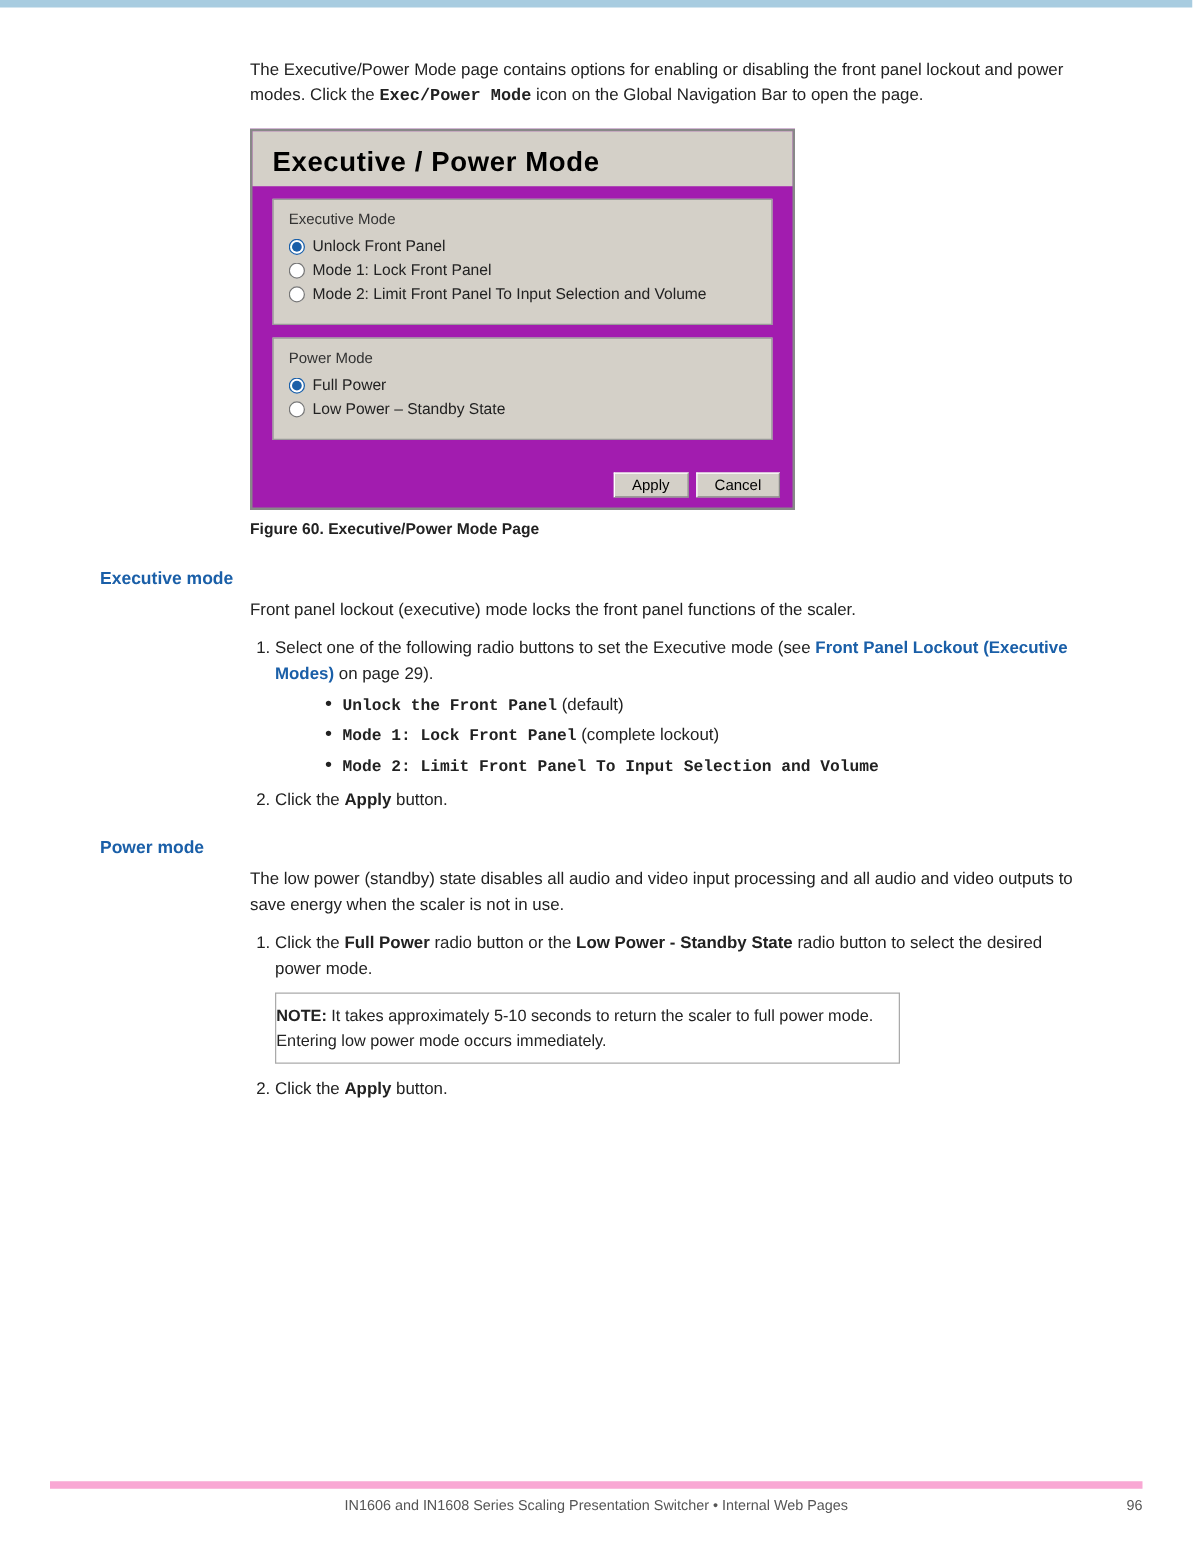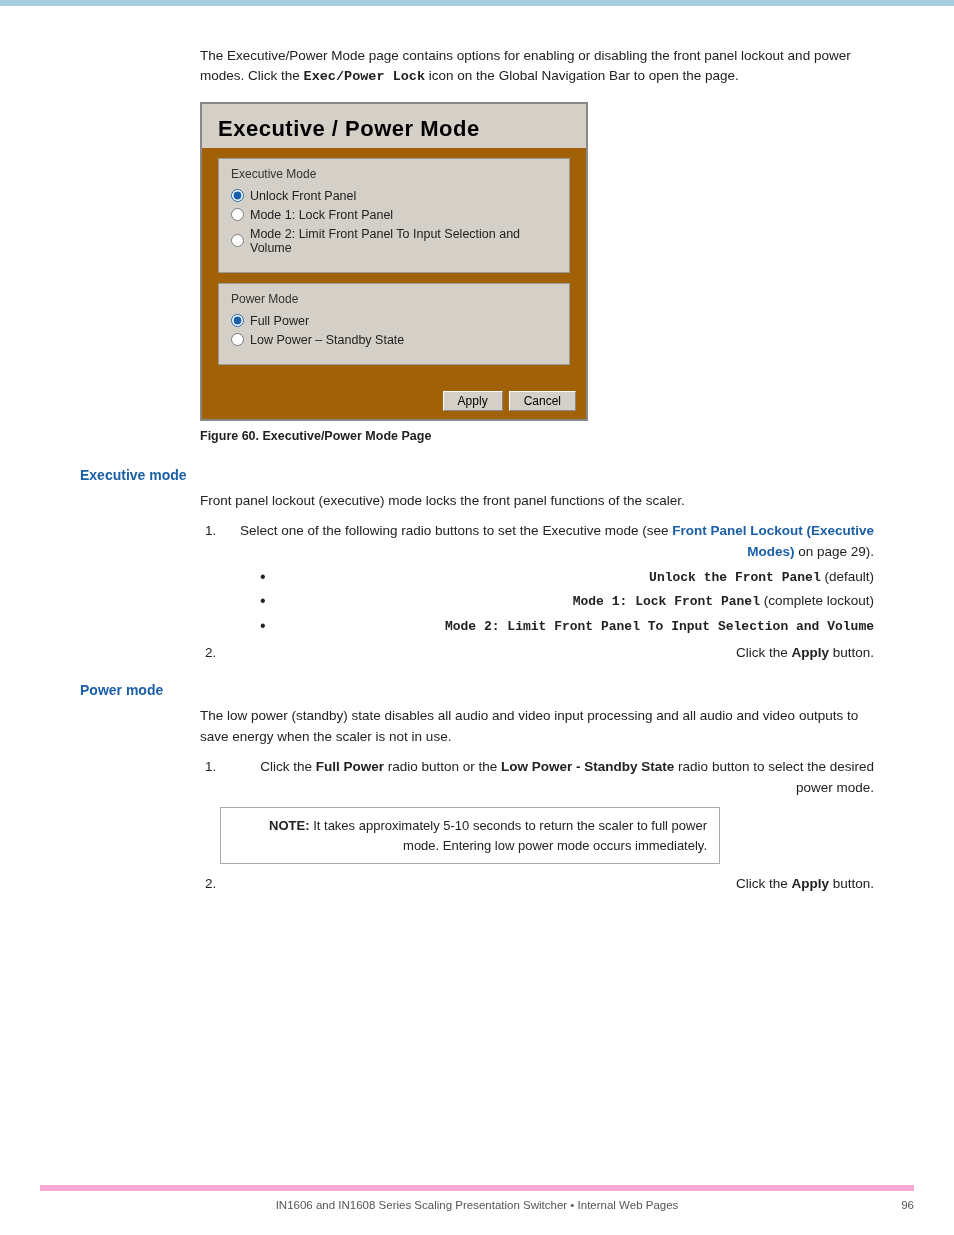--- a/index.html
+++ b/index.html
@@ -44,22 +44,22 @@
 
     .intro-para strong {
       font-family: 'Courier New', Courier, monospace;
       font-weight: bold;
     }
 
     
     .ui-mockup {
       margin-left: 120px;
       border: 2px solid #888;
-      background: #a16207;
-      width: 388px;
+      background: #a21caf;
+      width: 436px;
       padding: 0;
       margin-bottom: 8px;
     }
 
     .ui-title-bar {
       background: #d4d0c8;
       padding: 12px 16px 6px 16px;
     }
 
     .ui-title-text {
@@ -83,21 +83,21 @@
     }
 
     .ui-group-legend {
       font-size: 12px;
       color: #333;
       margin-bottom: 8px;
     }
 
     .ui-radio-item {
       display: flex;
-      align-items: center;
+      align-items: flex-end;
       margin-bottom: 5px;
       font-size: 12.5px;
       color: #222;
     }
 
     .ui-radio-item input[type="radio"] {
       margin-right: 6px;
       accent-color: #1a5fa8;
     }
 
@@ -154,21 +154,20 @@
       margin-bottom: 10px;
     }
 
     .numbered-list li {
       font-size: 13.5px;
       line-height: 1.55;
       margin-left: 20px;
       margin-bottom: 6px;
       color: #222;
       list-style: decimal;
-      text-align: right;
     }
 
     .numbered-list li a,
     .numbered-list li .link-text {
       color: #1a5fa8;
       font-weight: bold;
       text-decoration: none;
     }
 
     
@@ -201,21 +200,21 @@
       font-family: 'Courier New', Courier, monospace;
       font-weight: bold;
       font-size: 13px;
     }
 
     
     .note-box {
       border: 1px solid #aaa;
       margin-left: 120px;
       margin-bottom: 10px;
-      padding: 8px 12px;
+      padding: 8px 0;
       font-size: 13px;
       line-height: 1.5;
       color: #222;
       width: 500px;
     }
 
     .note-box strong {
       font-weight: bold;
     }
 
@@ -255,21 +254,21 @@
 </head>
 <body>
 
 <div class="top-bar"></div>
 
 <div class="page-content">
 
   <div class="section-wrapper">
 
     <p class="intro-para">
-      <span>The Executive/Power Mode page contains options for enabling or disabling the front panel lockout and power modes. Click the </span><strong>Exec/Power Lock</strong><span> icon on the Global Navigation Bar to open the page.</span>
+      <span>The Executive/Power Mode page contains options for enabling or disabling the front panel lockout and power modes. Click the </span><strong>Exec/Power Mode</strong><span> icon on the Global Navigation Bar to open the page.</span>
     </p>
 
     <div class="ui-mockup">
       <div class="ui-title-bar">
         <span class="ui-title-text">Executive / Power Mode</span>
       </div>
       <div class="ui-body">
 
         <div class="ui-group">
           <div class="ui-group-legend">Executive Mode</div>

